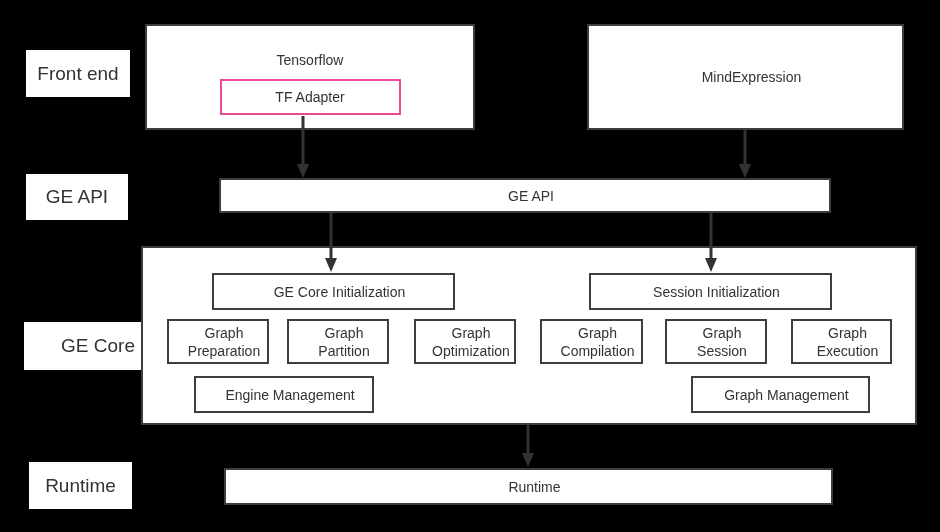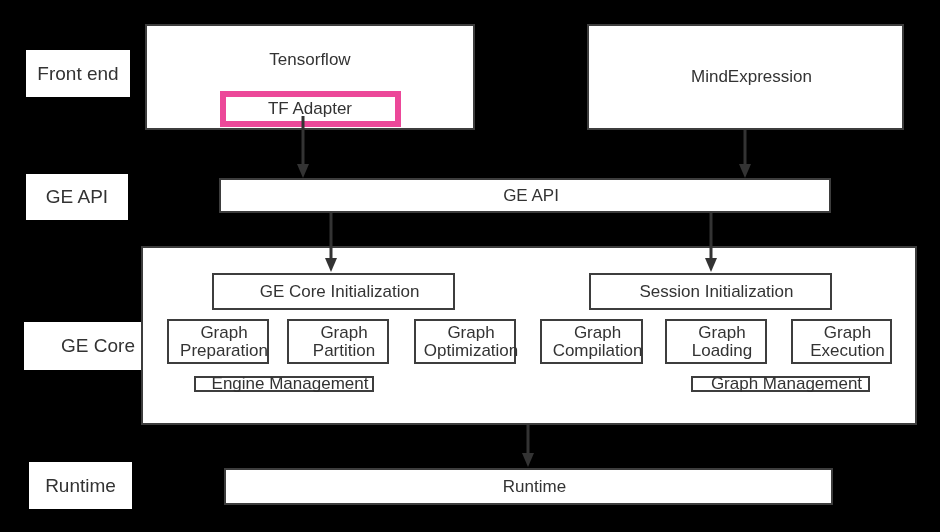--- a/index.html
+++ b/index.html
@@ -29,43 +29,43 @@
   #lbl-geapi    { left: 26px;  top: 174px; width: 102px; height: 46px; }
   #lbl-gecore   { left: 24px;  top: 322px; width: 104px; height: 48px; padding-left: 22px; }
   #lbl-runtime  { left: 29px;  top: 462px; width: 103px; height: 47px; }
 
   .box {
     position: absolute;
     background: #ffffff;
     border: 2px solid #3d3d3d;
     box-sizing: border-box;
     color: #333333;
-    font-size: 17px;
+    font-size: 14px;
   }
   .flex-center {
     display: flex;
     align-items: center;
     justify-content: center;
     text-align: center;
     padding-left: 12px;
   }
 
   #box-tensorflow {
     left: 145px; top: 24px; width: 330px; height: 106px;
     display: flex; flex-direction: column; align-items: center;
   }
   #box-tensorflow .tf-label {
     margin-top: 24px;
     line-height: 20px;
   }
   #box-tf-adapter {
     position: relative;
-    margin-top: 21px;
+    margin-top: 9px;
     width: 181px; height: 36px;
-    border: 6px solid #ec4899;
+    border: 2px solid #ec4899;
     box-sizing: border-box;
     display: flex; align-items: center; justify-content: center;
   }
   #box-mindexpression { left: 587px; top: 24px; width: 317px; height: 106px; }
   #bar-geapi   { left: 219px; top: 178px; width: 612px; height: 35px; }
   #box-gecore  { left: 141px; top: 246px; width: 776px; height: 179px; }
 
   #box-gecore-init   { left: 212px; top: 273px; width: 243px; height: 37px; align-items: center; }
   #box-session-init  { left: 589px; top: 273px; width: 243px; height: 37px; }
 
@@ -74,21 +74,21 @@
     line-height: 18px;
   }
   #mod-0 { left: 167px; width: 102px; }
   #mod-1 { left: 287px; width: 102px; }
   #mod-2 { left: 414px; width: 102px; }
   #mod-3 { left: 540px; width: 103px; }
   #mod-4 { left: 665px; width: 102px; }
   #mod-5 { left: 791px; width: 101px; }
   .module-box span { display: block; }
 
-  .mgmt-box { top: 376px; height: 16px; }
+  .mgmt-box { top: 376px; height: 37px; }
   #mgmt-0 { left: 194px; width: 180px; }
   #mgmt-1 { left: 439px; width: 180px; }
   #mgmt-2 { left: 691px; width: 179px; }
 
   #bar-runtime { left: 224px; top: 468px; width: 609px; height: 37px; }
 
   #arrow-layer {
     position: absolute;
     left: 0; top: 0;
     width: 940px; height: 532px;
@@ -151,21 +151,21 @@
   </div>
   <div id="mod-3" class="box module-box flex-center">
     <div>
         <span>Graph</span>
         <span>Compilation</span>
       </div>
   </div>
   <div id="mod-4" class="box module-box flex-center">
     <div>
         <span>Graph</span>
-        <span>Loading</span>
+        <span>Session</span>
       </div>
   </div>
   <div id="mod-5" class="box module-box flex-center">
     <div>
         <span>Graph</span>
         <span>Execution</span>
       </div>
   </div>
 
   <div id="mgmt-0" class="box mgmt-box flex-center">

